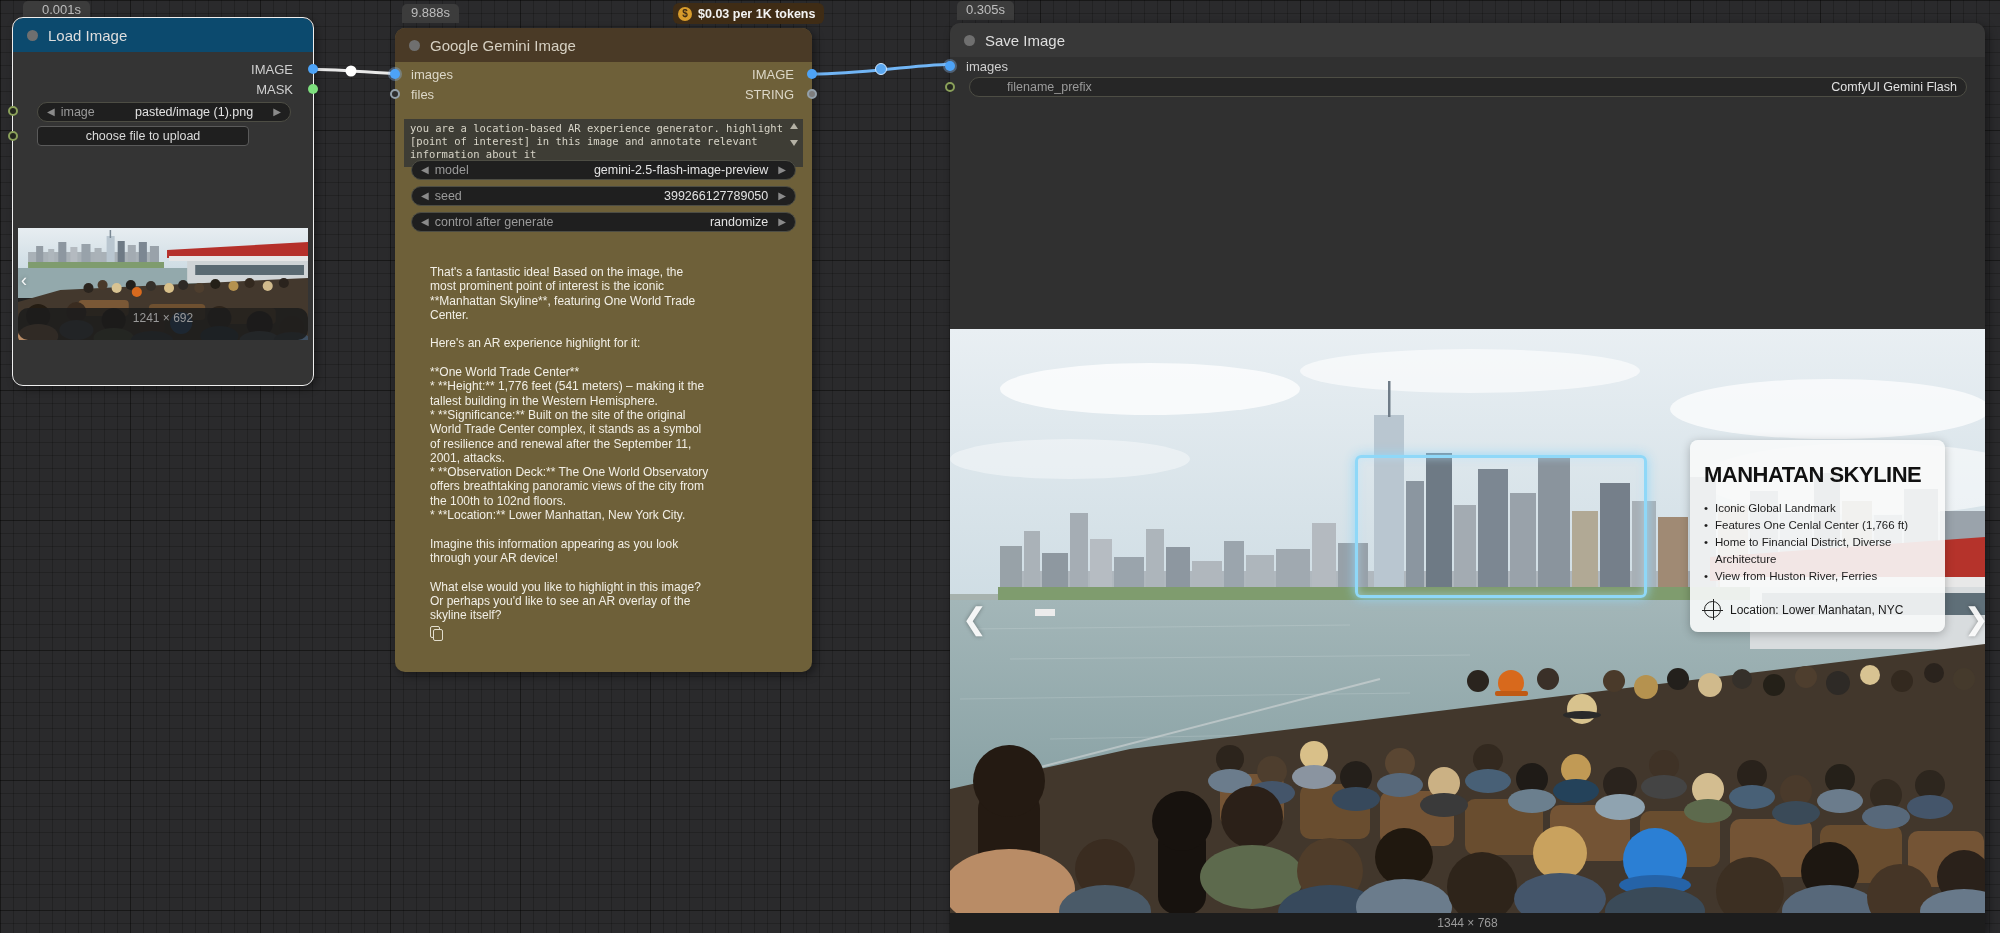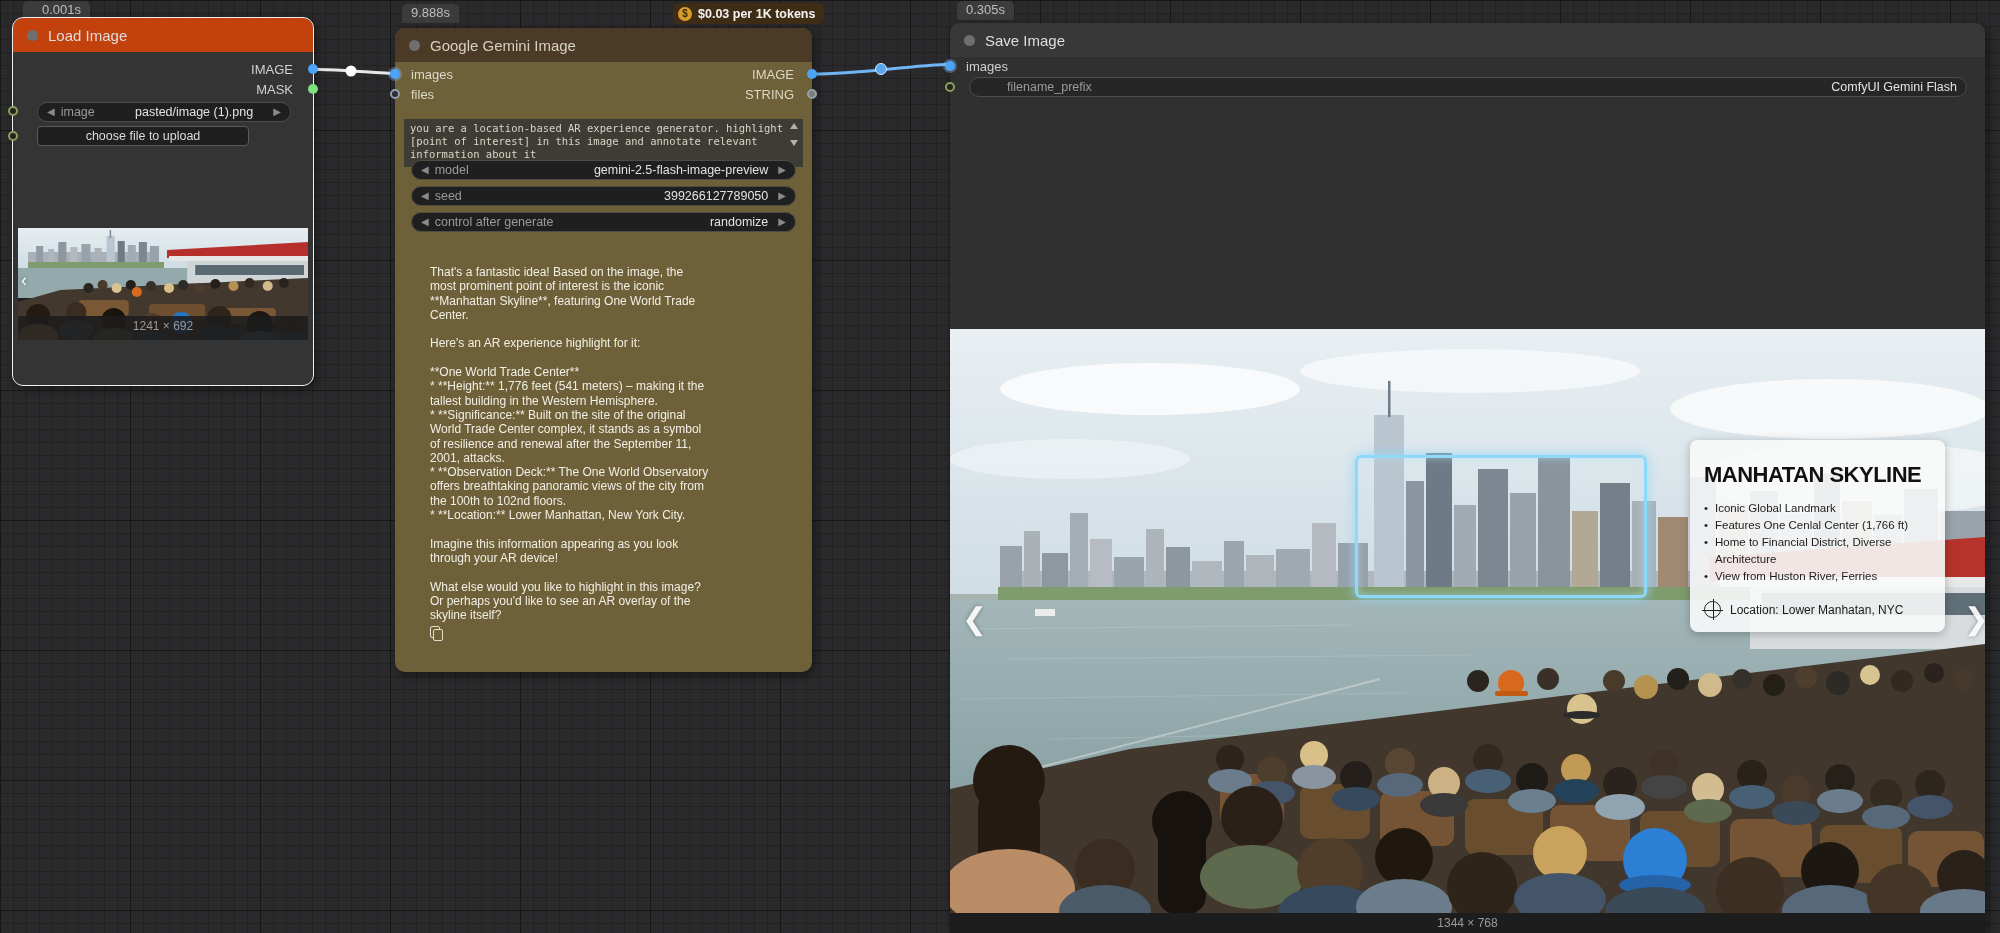--- a/index.html
+++ b/index.html
@@ -11,21 +11,21 @@
       linear-gradient(rgba(0,0,0,.30) 1px, transparent 1px),
       linear-gradient(90deg, rgba(0,0,0,.30) 1px, transparent 1px),
       linear-gradient(rgba(0,0,0,.20) 1px, transparent 1px),
       linear-gradient(90deg, rgba(0,0,0,.20) 1px, transparent 1px);
     background-size:130px 130px,130px 130px,13px 13px,13px 13px; }
   .links { position:absolute; left:0; top:0; z-index:1; pointer-events:none; }
   .node { position:absolute; z-index:2; border-radius:10px; background:#343434;
     box-shadow:3px 3px 10px rgba(0,0,0,.45); }
   .node.selected { outline:1.6px solid #eeeeee; }
   .node-header { height:34px; display:flex; align-items:center; gap:10px;
-    padding:0 14px; border-radius:10px 10px 0 0; background:#c2410c;
+    padding:0 14px; border-radius:10px 10px 0 0; background:#0c4a6e;
     color:#dedede; font-size:15px; }
   .collapse-dot { width:11px; height:11px; border-radius:50%; background:#6f6f6f; flex:0 0 auto; }
   .tag { position:absolute; z-index:2; background:#3c3c3c; color:#bdbdbd; font-size:13px;
     padding:1px 9px 3px; border-radius:5px 5px 0 0; }
   .slot-row { position:absolute; height:20px; display:flex; align-items:center; font-size:13px; color:#cfcfcf; }
   .dot { position:absolute; width:10px; height:10px; border-radius:50%; z-index:3; }
   .dot.blue { background:#4da3f7; }
   .dot.blue-conn { background:#4da3f7; box-shadow:0 0 0 2px rgba(140,190,245,.35); }
   .dot.green { background:#7ddf7d; }
   .dot.hollow-green { background:#23261e; border:2px solid #8aa05a; }
@@ -184,21 +184,21 @@
           <circle cx="162" cy="95" r="11" fill="#2277cc"></circle>
           <circle cx="200" cy="90" r="12" fill="#2e241a"></circle>
             <ellipse cx="200" cy="108" rx="19" ry="10" fill="#24425a"></ellipse>
           <circle cx="240" cy="96" r="13" fill="#1d1711"></circle>
             <ellipse cx="240" cy="112" rx="20" ry="9" fill="#57687a"></ellipse>
           <circle cx="272" cy="100" r="12" fill="#453526"></circle>
             <ellipse cx="272" cy="112" rx="18" ry="8" fill="#3f5062"></ellipse>
         </g>
       </svg>
       <span class="carousel-chevron" style="left:3px; top:42px; font-size:18px;">‹</span>
-      <div class="caption-bar" style="bottom:0; height:24px;">1241 × 692</div>
+      <div class="caption-bar" style="bottom:0; height:32px;border-radius:10px;">1241 × 692</div>
     </div>
   </div>
 
   <div class="tag" style="left:402px; top:4px;">9.888s</div>
 
   <div class="badge" style="left:673px; top:3px;">
     <span class="coin">$</span>
     <span class="blabel">$0.03 per 1K tokens</span>
   </div>
 

